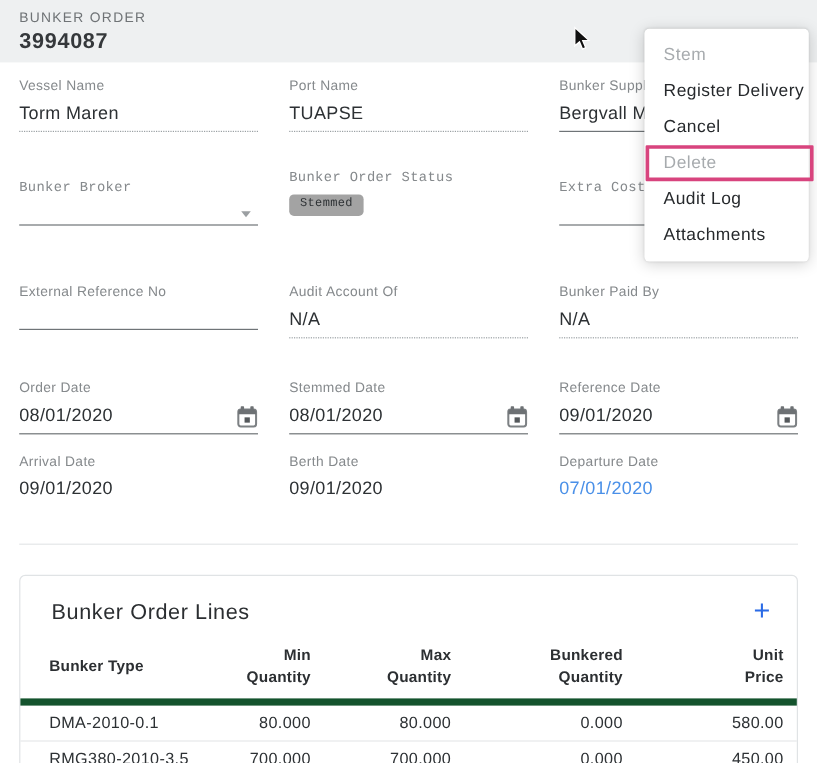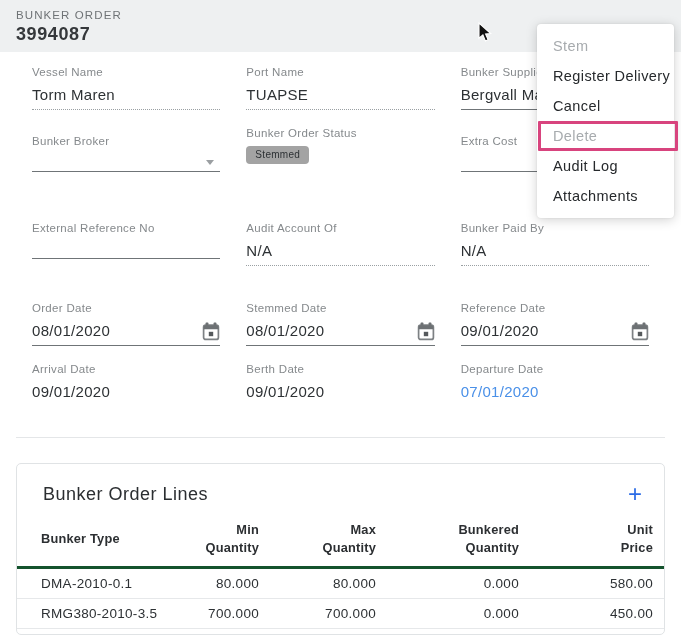--- a/index.html
+++ b/index.html
@@ -5,22 +5,22 @@
   * { margin:0; padding:0; box-sizing:border-box; }
   html,body { width:681px; height:636px; background:#ffffff; overflow:hidden;
     font-family:"Liberation Sans", sans-serif; position:relative; }
 
   
   .topbar { height:52px; background:#eef0f1; padding:9px 16px 0; }
   .topbar-label { font-size:11.5px; color:#6f7376; letter-spacing:1.1px; font-weight:500; }
   .topbar-id { font-size:18px; color:#35383b; font-weight:600; letter-spacing:.6px; margin-top:3px; }
 
   
-  .form-row { display:grid; grid-template-columns:repeat(3,1fr); column-gap:26px; padding:0 32px; }
-  .r1 { margin-top:13px; } .r2 { margin-top:16px; } .r3 { margin-top:49px; }
+  .form-row { display:grid; grid-template-columns:repeat(3,1fr); column-gap:26px; padding:0 16px; }
+  .r1 { margin-top:13px; } .r2 { margin-top:32px;font-family:Liberation Mono, monospace; } .r3 { margin-top:49px; }
   .r4 { margin-top:35px; } .r5 { margin-top:16px; }
 
   .field-label { font-size:11.5px; color:#85898c; letter-spacing:.3px; line-height:14px; }
   .lbl-pad { margin-top:8px; }
   .field-value { font-size:15px; color:#2d3134; letter-spacing:.3px; line-height:20px;
     margin-top:6px; min-height:20px; display:flex; justify-content:space-between; align-items:center;
     padding-bottom:4px; }
   .u-solid  { border-bottom:1px solid #6f7477; }
   .u-dotted { border-bottom:1px dotted #9aa0a3; }
   .u-none   { border-bottom:1px solid transparent; }
@@ -41,21 +41,21 @@
   .card { margin:25px 16px 0; border:1px solid #e0e3e5; border-radius:5px; background:#fff; }
   .card-head { display:flex; justify-content:space-between; align-items:center; padding:19px 22px 0 26px; }
   .card-title { font-size:18px; color:#2b2e31; letter-spacing:.5px; font-weight:500; }
   .add-btn { font-size:24px; line-height:22px; color:#2b6be6; font-weight:400; cursor:pointer; }
 
   .ol-grid { margin-top:16px; }
   .ol-row { display:grid; grid-template-columns:130px 88px 117px 143px 134px;
     padding:0 13px 0 24px; align-items:center; }
   .ol-row > div:nth-child(n+2) { text-align:right; }
   .ol-head { font-size:12.8px; font-weight:700; color:#2c2f32; line-height:18px;
-    padding-bottom:9px; border-bottom:3px solid #14532d; letter-spacing:.2px; }
+    padding-bottom:9px; border-bottom:6px solid #14532d; letter-spacing:.2px; }
   .ol-data { height:30px; font-size:13.5px; color:#2d3134; letter-spacing:.3px;
     border-bottom:1px solid #e6e8ea; }
   .ol-data:last-child { margin-bottom:5px; }
 
   
   .menu { position:absolute; top:24px; left:537px; width:137px; background:#ffffff;
     border-radius:4px; padding:7px 0; z-index:20;
     box-shadow:0 2px 12px rgba(0,0,0,.18), 0 0 2px rgba(0,0,0,.10); }
   .menu-item { height:30px; line-height:30px; padding:0 16px; font-size:14.5px; color:#26292c;
     letter-spacing:.4px; cursor:pointer; white-space:nowrap; }

